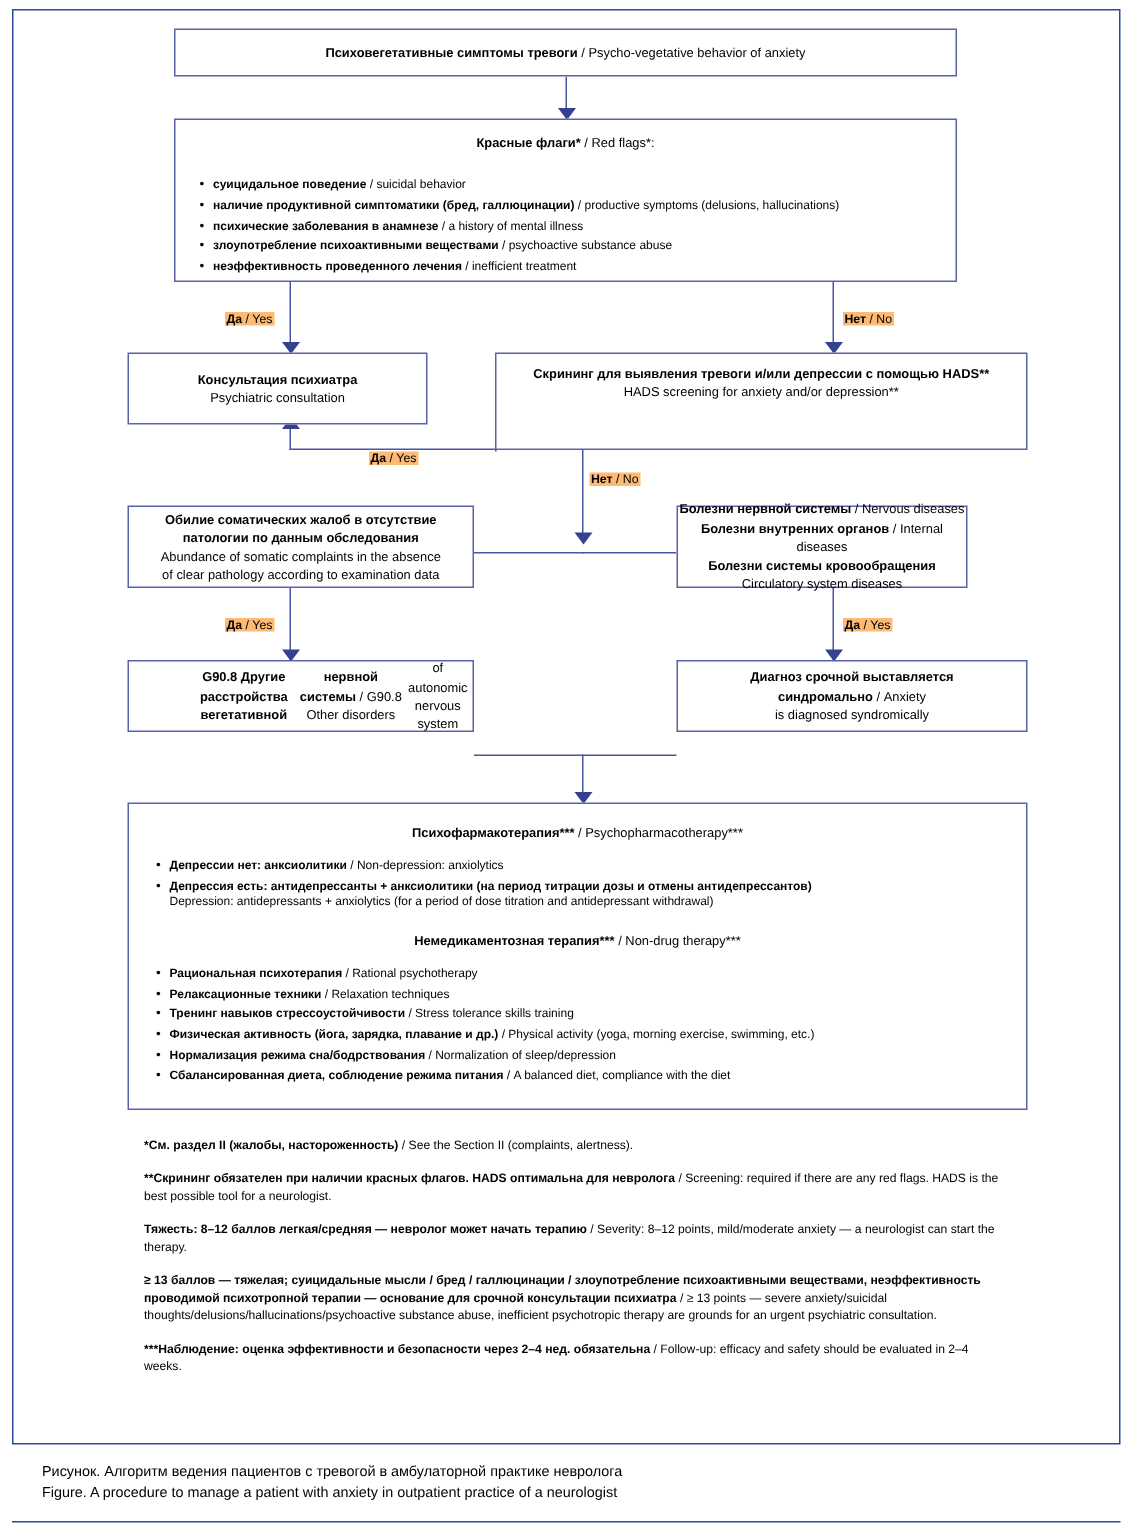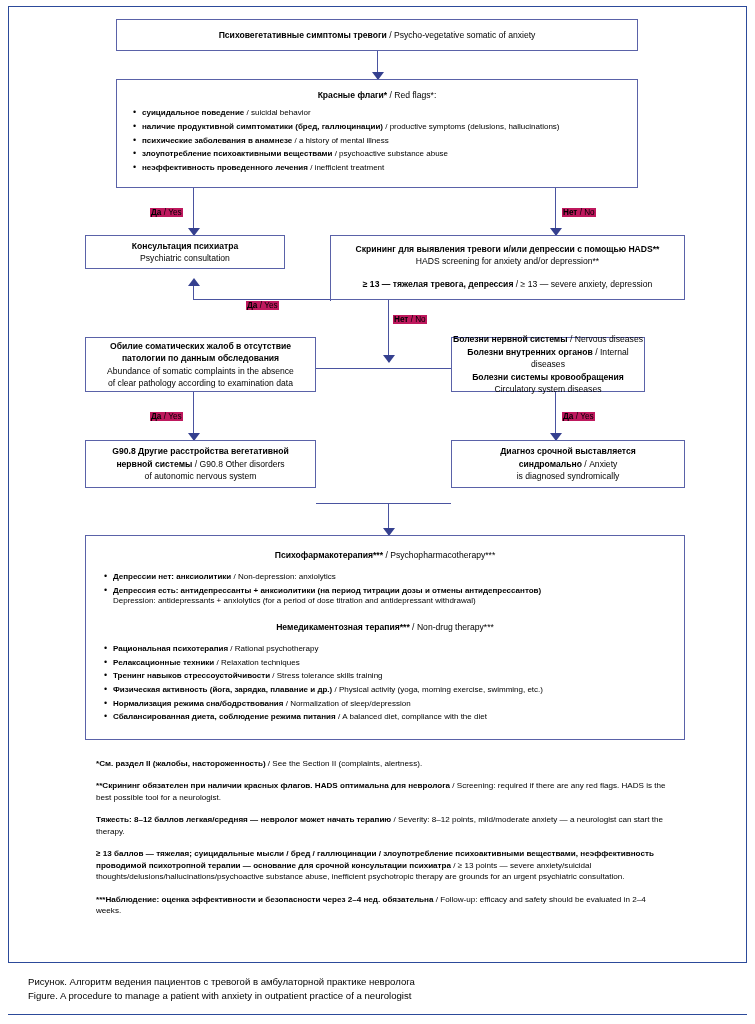--- a/index.html
+++ b/index.html
@@ -34,21 +34,21 @@
     box-sizing:border-box;
     border:1px solid #5a62a8;
     background:#fff;
     text-align:center;
     line-height:1.45;
     z-index:3;
   }
   .ru{font-weight:bold;}
   .en{font-weight:normal;}
   .hdr{font-size:8.6px;margin:0;padding:0;}
-  .b-title{font-size:8.6px;font-weight:bold;margin-bottom:7px;}
+  .b-title{font-size:8.6px;font-weight:bold;margin-bottom:17px;}
   ul.bl{
     list-style:none;
     margin:0;padding:0;
     text-align:left;
   }
   ul.bl li{
     font-size:8px;
     margin:0 0 3.2px 0;
     padding-left:9px;
     position:relative;
@@ -70,21 +70,21 @@
     border-right:6px solid transparent;
     z-index:2;
   }
   .arw-d{border-top:8px solid #35408f;}
   .arw-u{border-bottom:8px solid #35408f;}
   .lbl{
     position:absolute;
     font-size:8.2px;
     white-space:nowrap;
     z-index:4;
-    background:#be185d;
+    background:#fdba74;
     padding:0 1px;
   }
   .lbl b{font-weight:bold;}
   
   .notes{
     position:absolute;
     left:96px;top:758px;width:570px;
     font-size:8.1px;
     line-height:1.42;
     text-align:left;
@@ -161,65 +161,62 @@
     </div>
     <div class="lbl" style="left:150px;top:412px;">
       <b>Да</b><span> / </span><span>Yes</span>
     </div>
     <div class="lbl" style="left:562px;top:412px;">
       <b>Да</b><span> / </span><span>Yes</span>
     </div>
 
     <div class="box" style="left:116px;top:19px;width:522px;height:32px;display:flex;align-items:center;justify-content:center;">
       <div class="hdr">
-        <span class="ru">Психовегетативные симптомы тревоги</span><span class="en"> / </span><span class="en">Psycho-vegetative somatic of anxiety</span>
+        <span class="ru">Психовегетативные симптомы тревоги</span><span class="en"> / </span><span class="en">Psycho-vegetative behavior of anxiety</span>
       </div>
     </div>
 
     <div class="box" style="left:116px;top:79px;width:522px;height:109px;padding:9px 16px 0 16px;">
       <div class="b-title">
         <span class="ru">Красные флаги*</span><span class="en"> / </span><span class="en">Red flags*:</span>
       </div>
       <ul class="bl">
         <li><span class="ru">суицидальное поведение</span><span class="en"> / </span><span class="en">suicidal behavior</span></li>
         <li><span class="ru">наличие продуктивной симптоматики (бред, галлюцинации)</span><span class="en"> / </span><span class="en">productive symptoms (delusions, hallucinations)</span></li>
         <li><span class="ru">психические заболевания в анамнезе</span><span class="en"> / </span><span class="en">a history of mental illness</span></li>
         <li><span class="ru">злоупотребление психоактивными веществами</span><span class="en"> / </span><span class="en">psychoactive substance abuse</span></li>
         <li><span class="ru">неэффективность проведенного лечения</span><span class="en"> / </span><span class="en">inefficient treatment</span></li>
       </ul>
     </div>
 
-    <div class="box" style="left:85px;top:235px;width:200px;height:34px;display:flex;flex-direction:column;align-items:center;justify-content:center;">
+    <div class="box" style="left:85px;top:235px;width:200px;height:48px;display:flex;flex-direction:column;align-items:center;justify-content:center;">
       <div class="hdr ru">Консультация психиатра</div>
       <div class="hdr en">Psychiatric consultation</div>
     </div>
 
     <div class="box" style="left:330px;top:235px;width:355px;height:65px;padding:7px 8px 0 8px;">
       <div class="hdr ru">Скрининг для выявления тревоги и/или депрессии с помощью HADS**</div>
       <div class="hdr en">HADS screening for anxiety and/or depression**</div>
-      <div class="hdr" style="margin-top:10px;">
-        <span class="ru">≥ 13 — тяжелая тревога, депрессия</span><span class="en"> / </span><span class="en">≥ 13 — severe anxiety, depression</span>
-      </div>
     </div>
 
     <div class="box" style="left:85px;top:337px;width:231px;height:55px;display:flex;flex-direction:column;align-items:center;justify-content:center;">
       <div class="hdr ru">Обилие соматических жалоб в отсутствие</div>
       <div class="hdr ru">патологии по данным обследования</div>
       <div class="hdr en">Abundance of somatic complaints in the absence</div>
       <div class="hdr en">of clear pathology according to examination data</div>
     </div>
 
     <div class="box" style="left:451px;top:337px;width:194px;height:55px;display:flex;flex-direction:column;align-items:center;justify-content:center;">
       <div class="hdr"><span class="ru">Болезни нервной системы</span><span class="en"> / </span><span class="en">Nervous diseases</span></div>
       <div class="hdr"><span class="ru">Болезни внутренних органов</span><span class="en"> / </span><span class="en">Internal diseases</span></div>
       <div class="hdr ru">Болезни системы кровообращения</div>
       <div class="hdr en">Circulatory system diseases</div>
     </div>
 
-    <div class="box" style="left:85px;top:440px;width:231px;height:48px;display:flex;flex-direction:column;align-items:center;justify-content:center;">
+    <div class="box" style="left:85px;top:440px;width:231px;height:48px;display:flex;flex-direction:row;align-items:center;justify-content:center;padding-left:40px;">
       <div class="hdr ru">G90.8 Другие расстройства вегетативной</div>
       <div class="hdr"><span class="ru">нервной системы</span><span class="en"> / </span><span class="en">G90.8 Other disorders</span></div>
       <div class="hdr en">of autonomic nervous system</div>
     </div>
 
     <div class="box" style="left:451px;top:440px;width:234px;height:48px;display:flex;flex-direction:column;align-items:center;justify-content:center;">
       <div class="hdr ru">Диагноз срочной выставляется</div>
       <div class="hdr"><span class="ru">синдромально</span><span class="en"> / </span><span class="en">Anxiety</span></div>
       <div class="hdr en">is diagnosed syndromically</div>
     </div>

